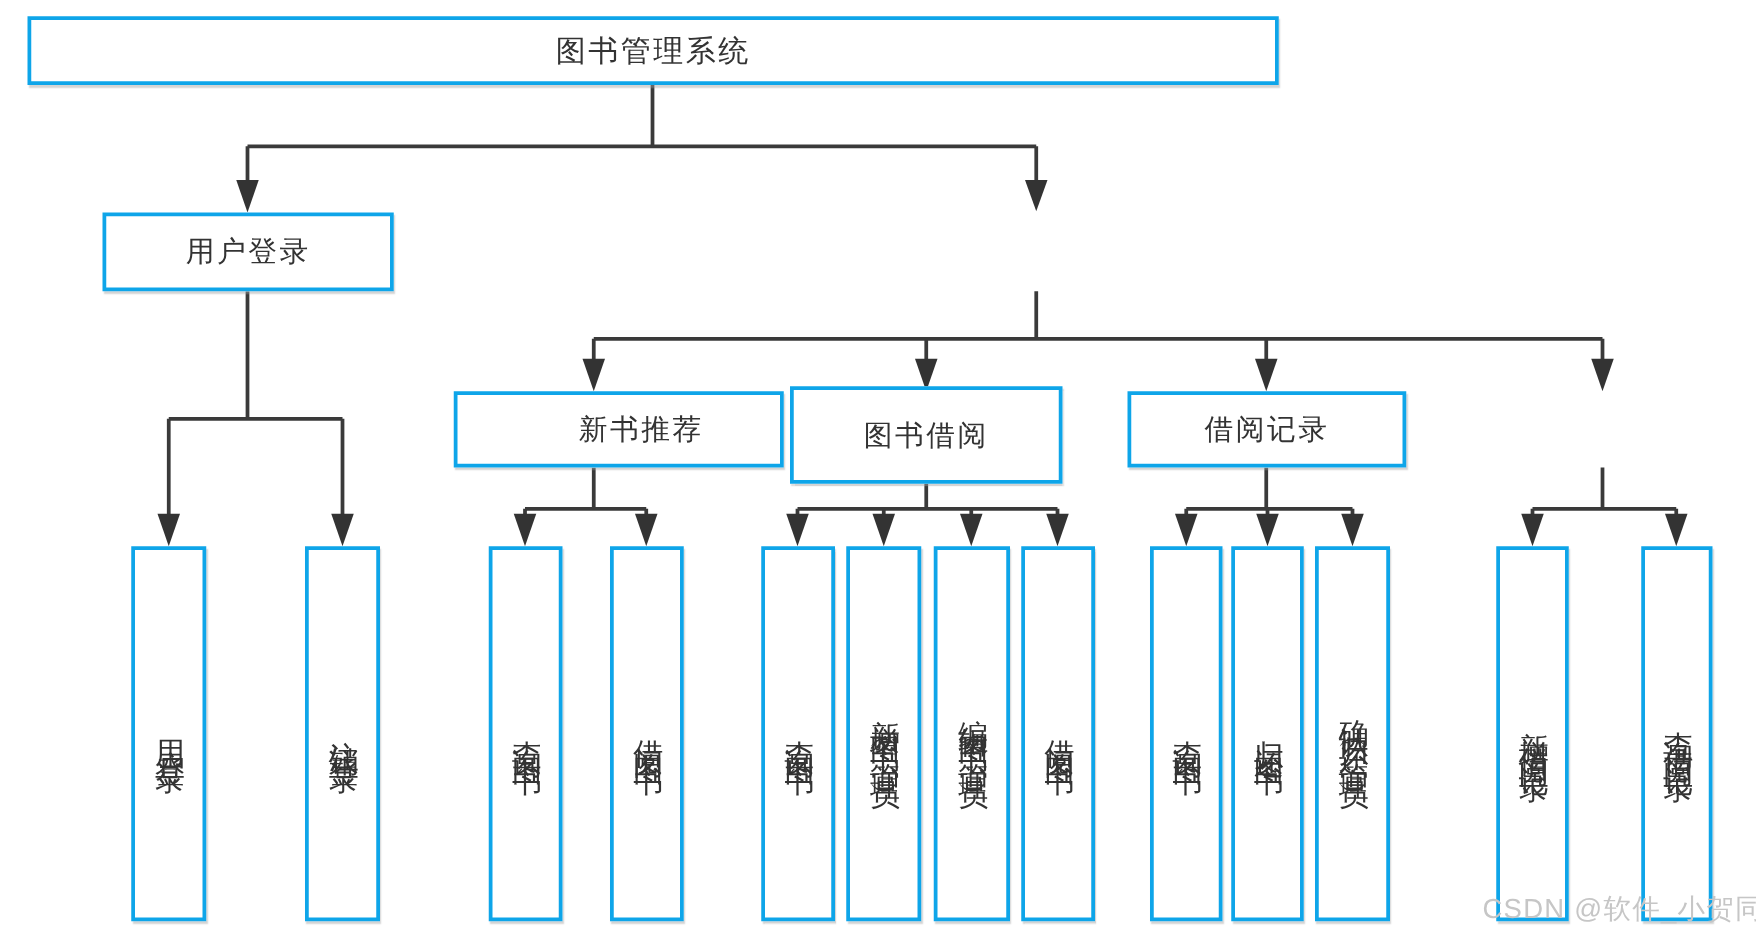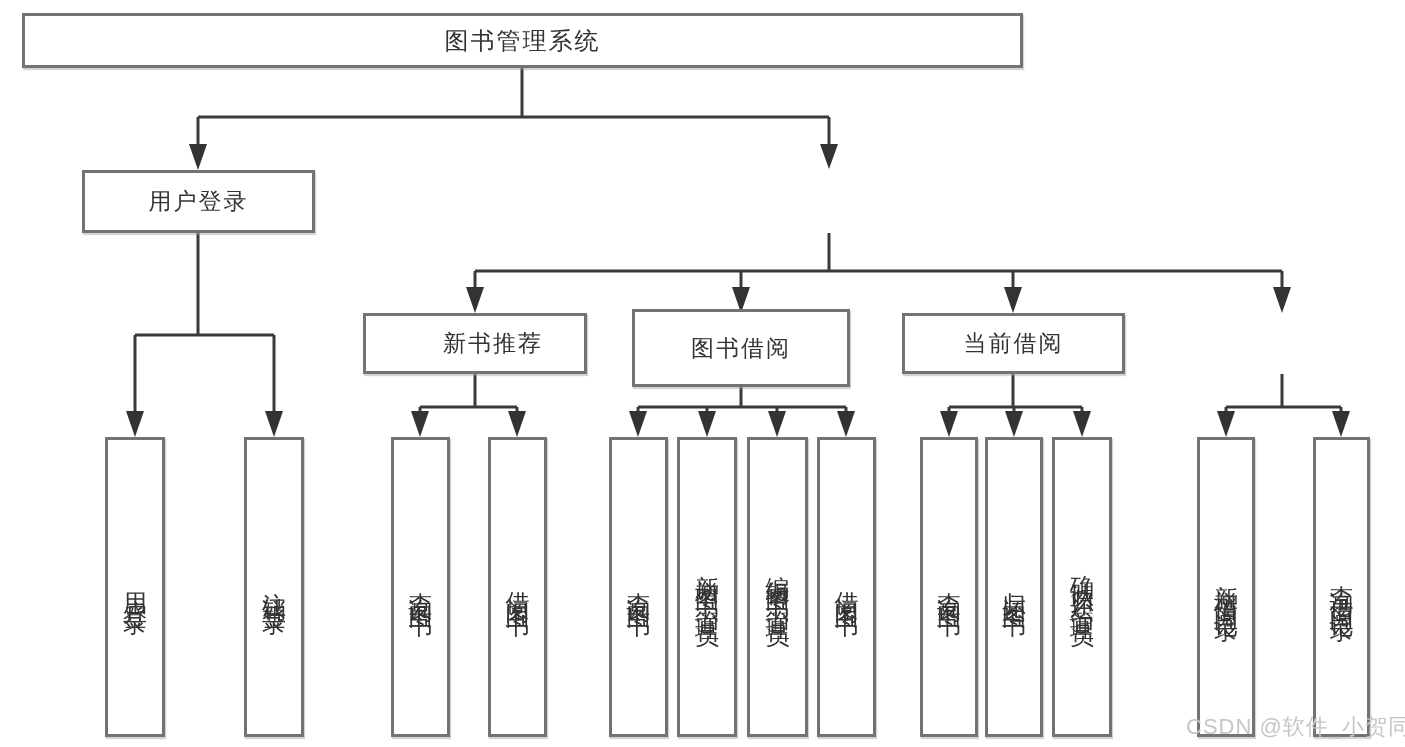--- a/index.html
+++ b/index.html
@@ -14,21 +14,21 @@
     position:absolute;left:0;top:0;z-index:1;
   }
   #connectors path{
     stroke:#3a3a3a;stroke-width:3;fill:none;
   }
   #connectors polygon{
     fill:#333333;stroke:none;
   }
   .node{
     position:absolute;box-sizing:border-box;
-    background:#ffffff;border:3px solid #737373;
+    background:#ffffff;border:3px solid #0ea5e9;
     display:flex;align-items:center;justify-content:center;
     color:#333333;z-index:2;
     box-shadow:1px 2px 1px rgba(160,160,160,0.45);
   }
   .branch{font-size:23px;letter-spacing:2px;}
   .root{font-size:24px;letter-spacing:2px;}
   .leaf{
     top:437px;height:300px;
     writing-mode:vertical-rl;text-orientation:mixed;
     font-size:24px;letter-spacing:7px;line-height:1;
@@ -84,23 +84,23 @@
       <path d="M1282 374 V407 M1226 407 H1341 M1226 407 V414 M1341 407 V414"></path>
       <polygon points="1217,411 1235,411 1226,437"></polygon>
       <polygon points="1332,411 1350,411 1341,437"></polygon>
     </g>
   </svg>
 
   <div class="node root" style="left:22px;top:13px;width:1001px;height:55px;">图书管理系统</div>
 
   <div class="node branch" style="left:82px;top:170px;width:233px;height:63px;">用户登录</div>
 
-  <div class="node branch" style="left:363px;top:313px;width:224px;height:61px;padding-left:36px;">新书推荐</div>
+  <div class="node branch" style="left:363px;top:313px;width:264px;height:61px;padding-left:36px;">新书推荐</div>
   <div class="node branch" style="left:632px;top:309px;width:218px;height:78px;">图书借阅</div>
-  <div class="node branch" style="left:902px;top:313px;width:223px;height:61px;">当前借阅</div>
+  <div class="node branch" style="left:902px;top:313px;width:223px;height:61px;">借阅记录</div>
 
   <div class="node leaf" style="left:105px;width:60px;">用户登录</div>
   <div class="node leaf" style="left:244px;width:60px;">注销登录</div>
 
   <div class="node leaf" style="left:391px;width:59px;">查询图书</div>
   <div class="node leaf" style="left:488px;width:59px;">借阅图书</div>
 
   <div class="node leaf" style="left:609px;width:59px;">查询图书</div>
   <div class="node leaf" style="left:677px;width:60px;">新增图书（管理员）</div>
   <div class="node leaf" style="left:747px;width:61px;">编辑图书（管理员）</div>

